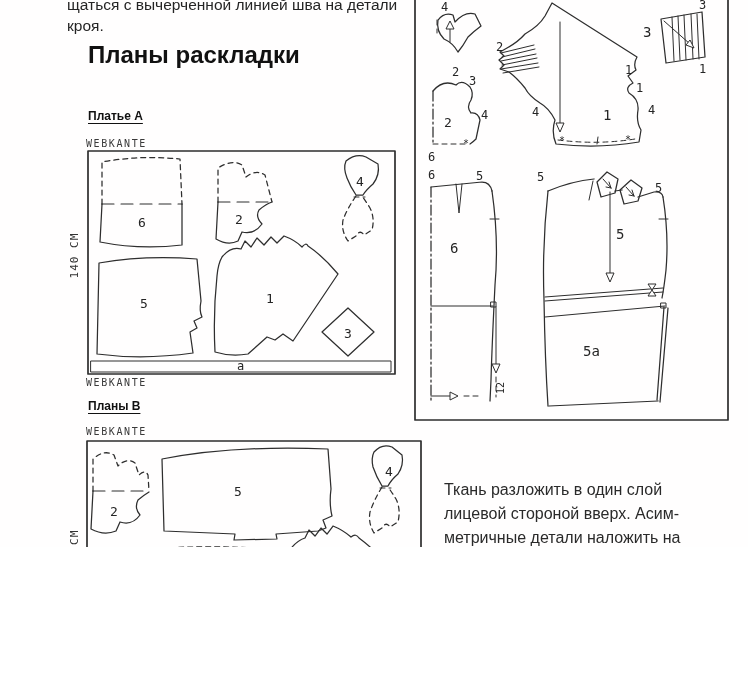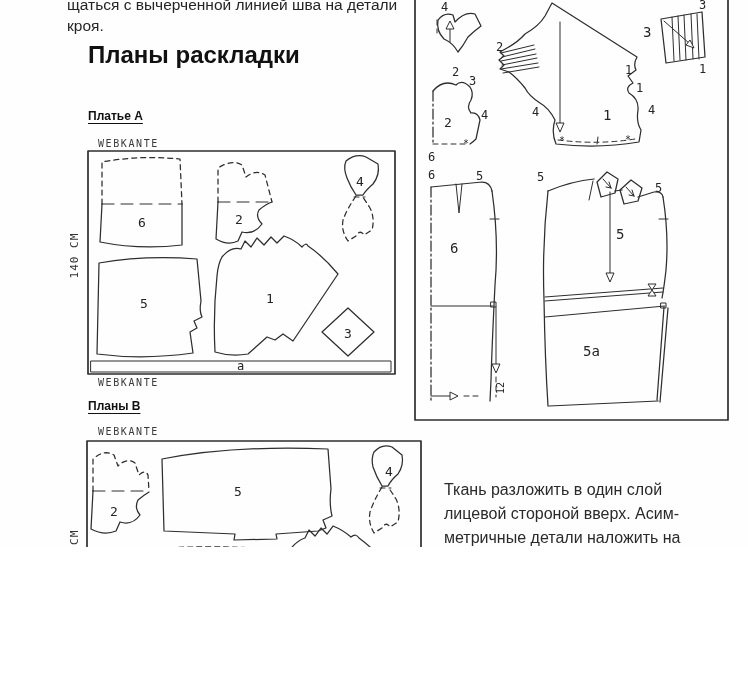--- a/index.html
+++ b/index.html
@@ -3,21 +3,21 @@
 <meta charset="utf-8">
 <style>
   html,body{margin:0;padding:0;background:#ffffff;}
   #page{position:relative;width:748px;height:547px;background:#fffefe;overflow:hidden;
         font-family:"Liberation Sans",sans-serif;color:#1c1c1c;}
   .abs{position:absolute;}
   .intro{left:67px;top:-6px;width:345px;font-size:15.5px;line-height:21px;white-space:pre-line;color:#252525;}
   .heading{left:88px;top:41px;font-size:24px;font-weight:bold;color:#111;}
   .fabric{left:88px;top:67px;font-size:15px;font-weight:bold;line-height:20px;white-space:pre-line;color:#151515;}
   .dress{font-size:12px;font-weight:bold;text-decoration:underline;text-underline-offset:3px;color:#111;}
-  .webkante{font-family:"DejaVu Sans Mono",monospace;font-size:10px;letter-spacing:1.6px;color:#3a3a3a;margin-left:12px;}
+  .webkante{font-family:"DejaVu Sans Mono",monospace;font-size:10px;letter-spacing:1.6px;color:#3a3a3a;}
   .cm-label{font-family:"DejaVu Sans Mono",monospace;font-size:11px;letter-spacing:1px;color:#333;
             width:64px;text-align:center;transform:rotate(-90deg);transform-origin:center;}
   .note-italic{left:444px;top:478px;width:272px;font-size:16px;line-height:24px;
                white-space:pre-line;color:#2a2a2a;}
   .bottombar{left:0;top:686px;width:748px;height:10px;background:#d6d6d6;border-top:1px solid #bdbdbd;}
   svg{overflow:visible;}
   svg text{font-family:"DejaVu Sans Mono",monospace;fill:#252525;font-size:13px;}
   svg text.sm{font-size:10px;}
   svg text.md{font-size:12px;}
   svg text.lg{font-size:14px;}

